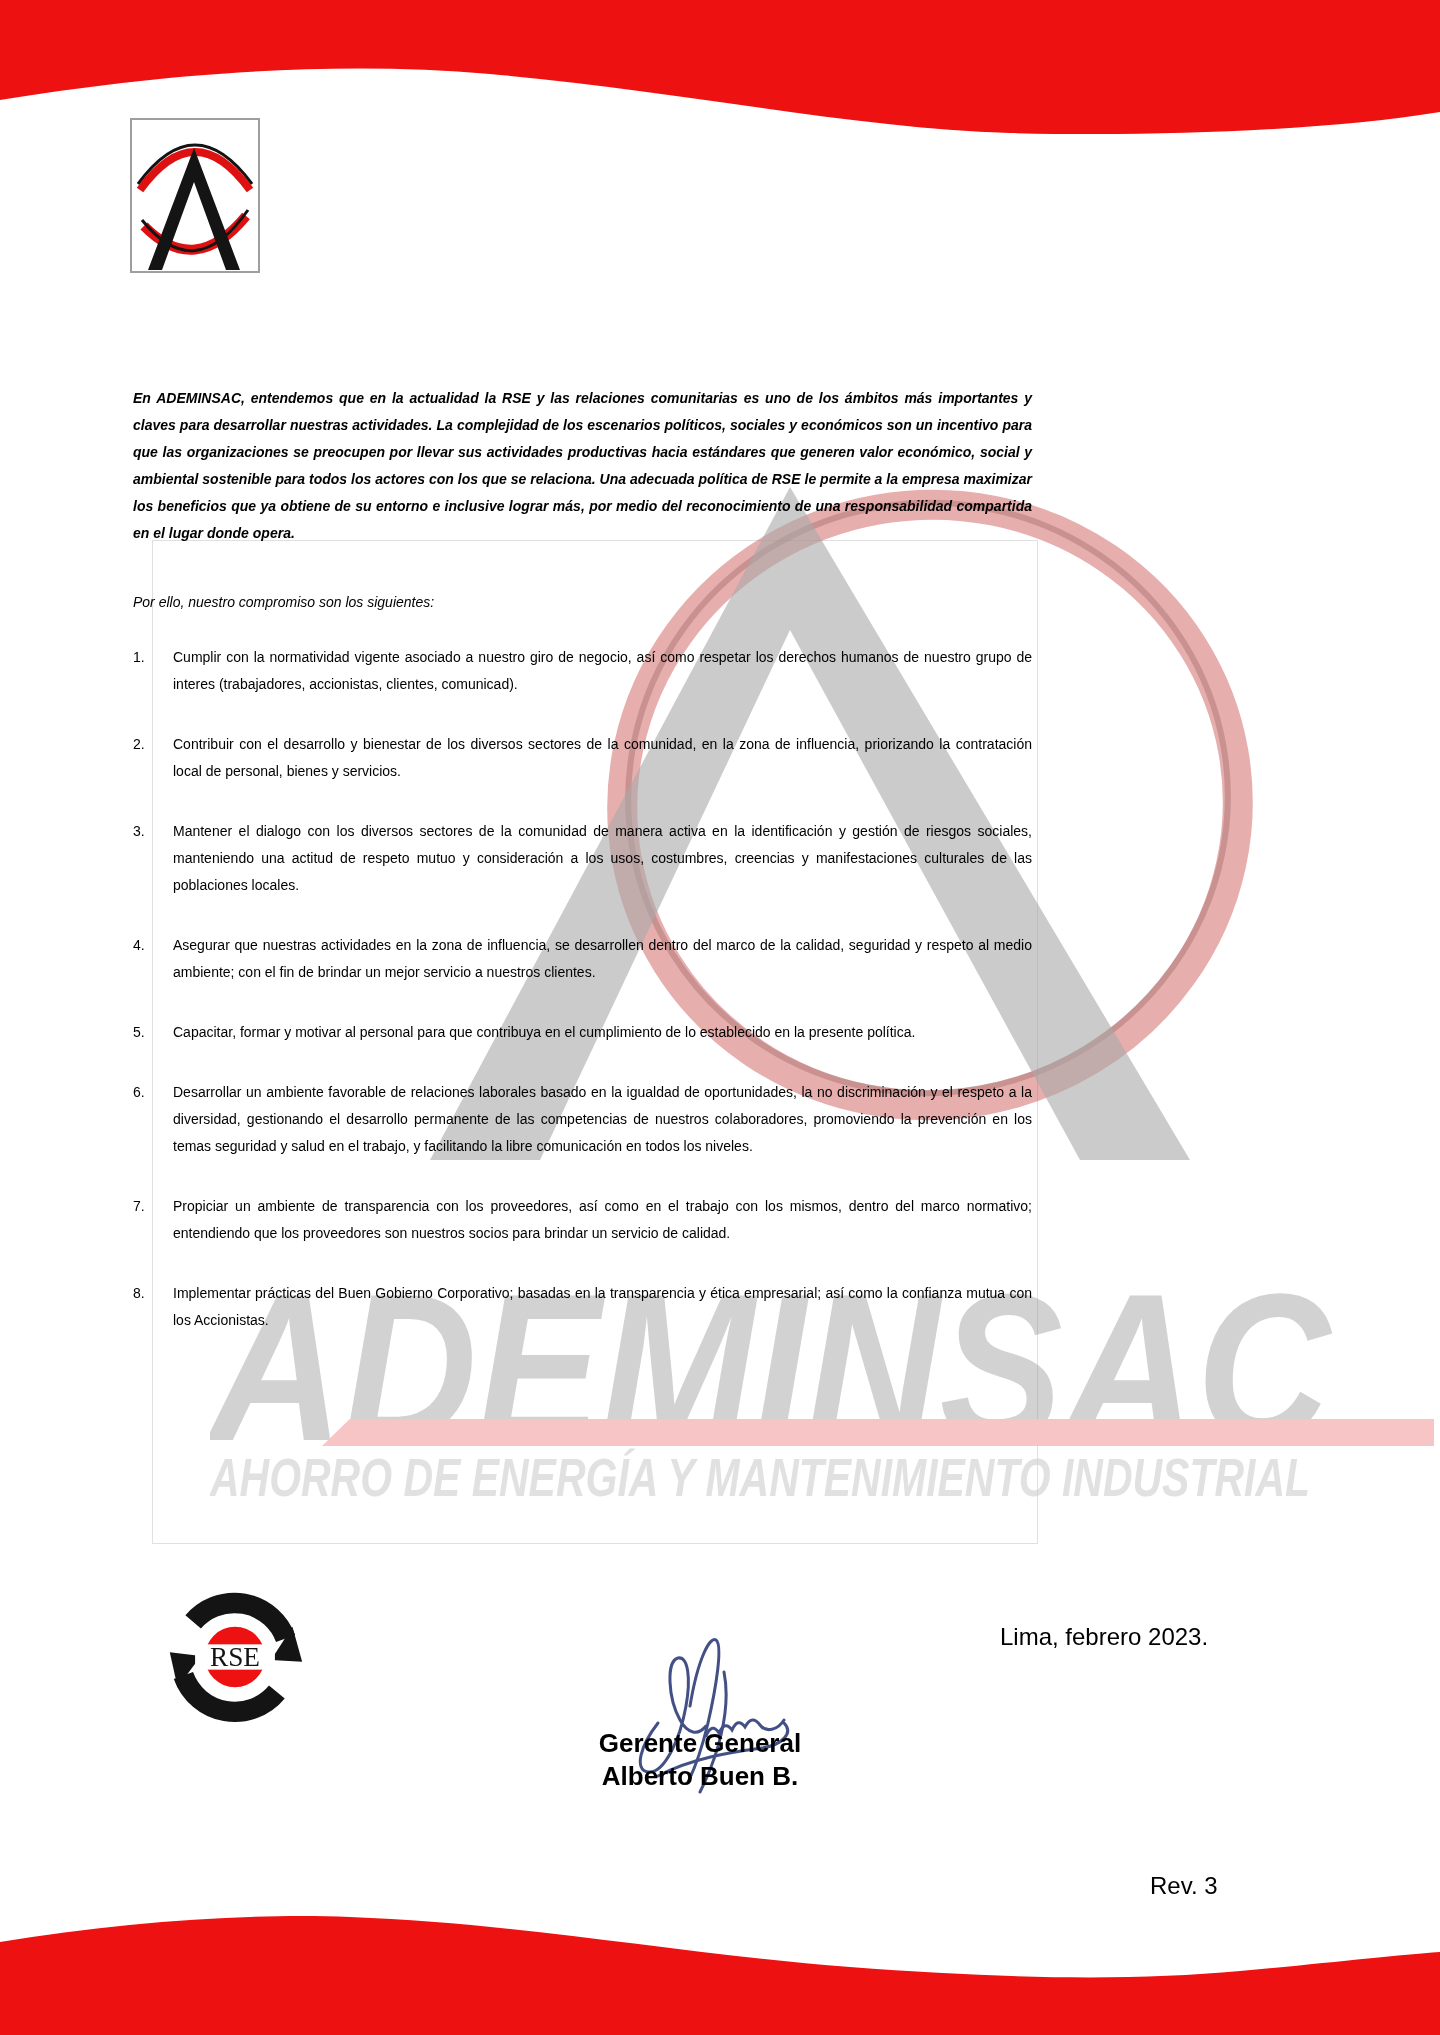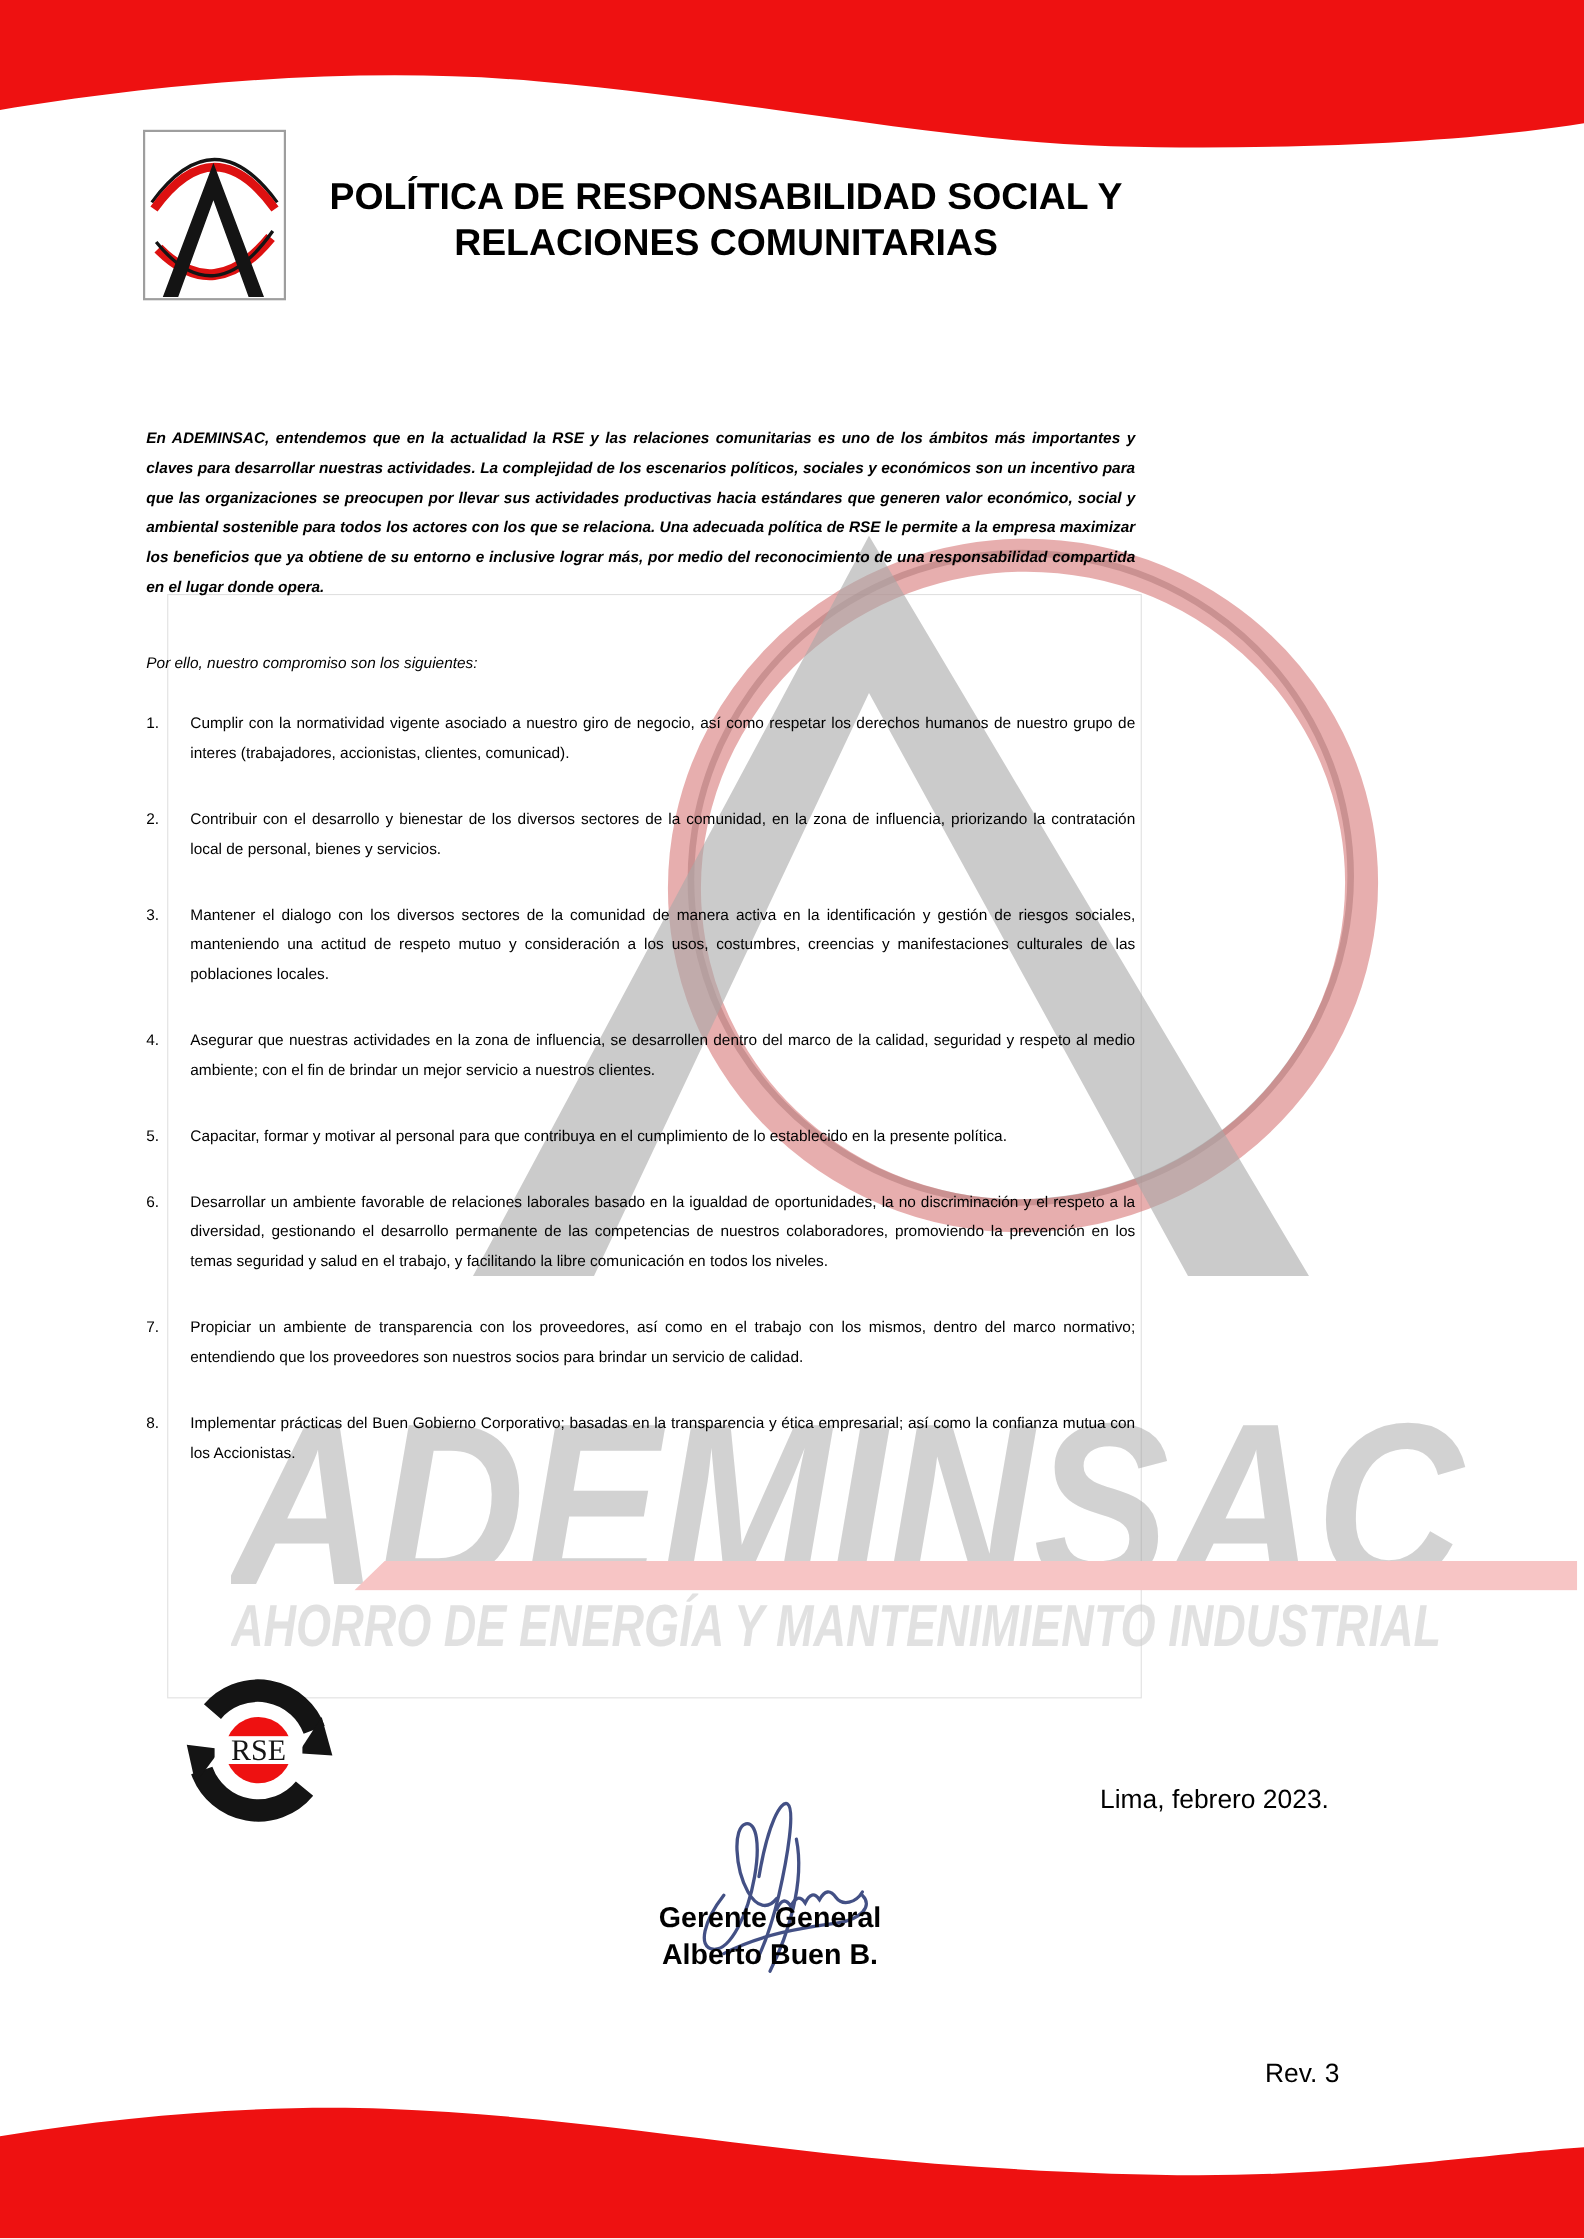--- a/index.html
+++ b/index.html
@@ -43,21 +43,21 @@
   .intro{
     font-weight:bold;font-style:italic;text-align:justify;
   }
   .lead{margin-top:42px;font-style:italic;}
   .list{margin-top:28px;}
   .item{display:flex;margin-bottom:33px;}
   .item:last-child{margin-bottom:0;}
   .item .num{width:40px;flex:0 0 40px;}
   .item .txt{flex:1;text-align:justify;}
   
-  .rse-box{left:162px;top:1516px;width:146px;height:150px;}
+  .rse-box{left:162px;top:1582px;width:146px;height:150px;}
   .date-line{left:1000px;top:1623px;width:332px;text-align:left;font-size:24px;}
   .sig-box{left:628px;top:1628px;width:185px;height:168px;}
   .signer{
     left:540px;top:1727px;width:320px;text-align:center;
     font-weight:bold;font-size:26px;line-height:33px;
   }
   .revision{left:1150px;top:1872px;width:162px;font-size:24px;}
   .wm-text-svg text{font-family:"Liberation Sans",sans-serif;}
 </style>
 </head>
@@ -90,24 +90,20 @@
   <div class="abs logo-box">
     <svg width="126" height="151" viewBox="0 0 126 151">
       <path d="M6,64 Q63,-14 120,64" fill="none" stroke="#141414" stroke-width="3"></path>
       <path d="M8,70 Q63,-6 118,70" fill="none" stroke="#dd1111" stroke-width="8"></path>
       <path d="M12,106 Q63,158 114,96" fill="none" stroke="#dd1111" stroke-width="10"></path>
       <path d="M10,100 Q63,166 116,90" fill="none" stroke="#141414" stroke-width="3"></path>
       <path d="M62,28 L108,150 L94,150 L62,62 L30,150 L16,150 Z" fill="#141414"></path>
     </svg>
   </div>
 
-  <div class="abs page-title">
-    <div>POLÍTICA DE RESPONSABILIDAD SOCIAL Y</div>
-    <div>RELACIONES COMUNITARIAS</div>
-  </div>
 
   <div class="abs body-col">
     <div class="intro">En ADEMINSAC, entendemos que en la actualidad la RSE y las relaciones comunitarias es uno de los ámbitos más importantes y claves para desarrollar nuestras actividades. La complejidad de los escenarios políticos, sociales y económicos son un incentivo para que las organizaciones se preocupen por llevar sus actividades productivas hacia estándares que generen valor económico, social y ambiental sostenible para todos los actores con los que se relaciona. Una adecuada política de RSE le permite a la empresa maximizar los beneficios que ya obtiene de su entorno e inclusive lograr más, por medio del reconocimiento de una responsabilidad compartida en el lugar donde opera.</div>
     <div class="lead">Por ello, nuestro compromiso son los siguientes:</div>
 
     <div class="list">
       <div class="item">
         <div class="num">1.</div>
         <div class="txt">Cumplir con la normatividad vigente asociado a nuestro giro de negocio, así como respetar los derechos humanos de nuestro grupo de interes (trabajadores, accionistas, clientes, comunicad).</div>
       </div>

